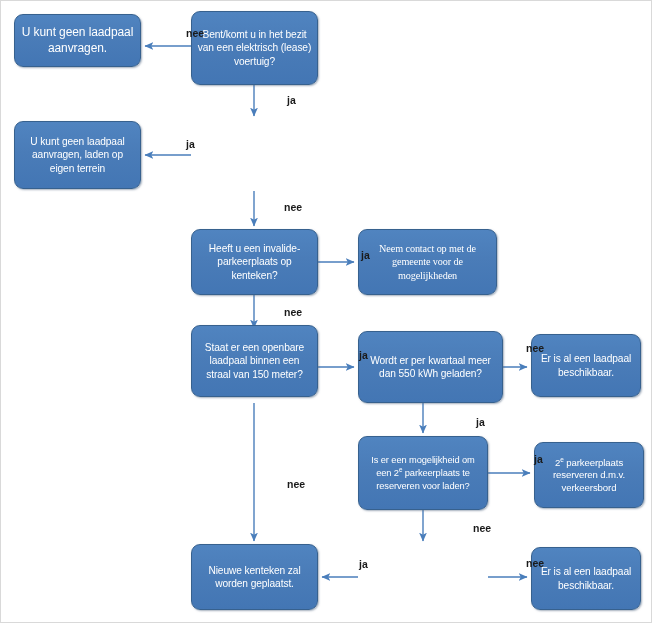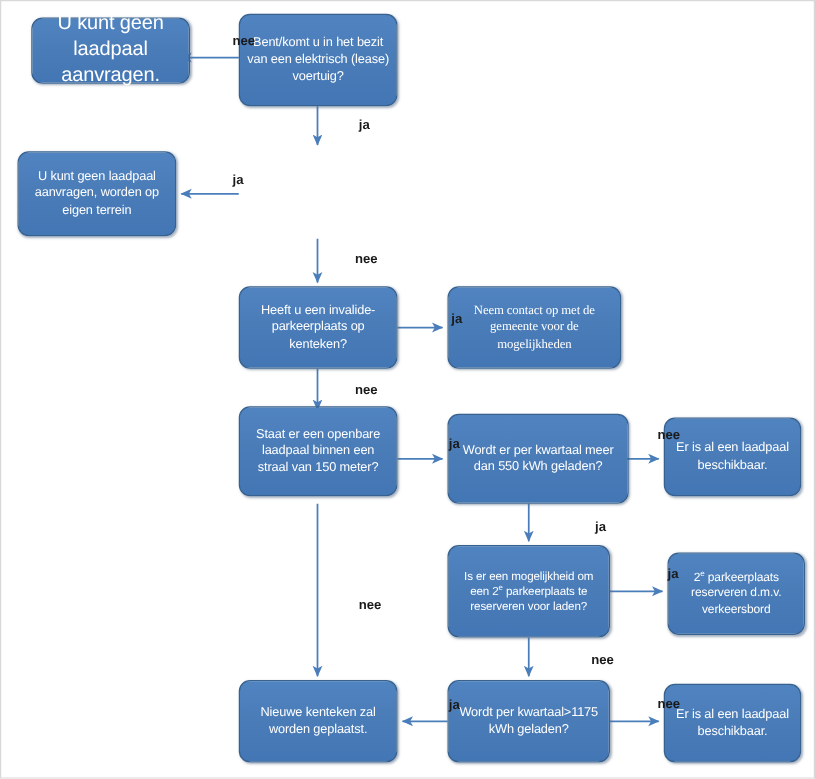--- a/index.html
+++ b/index.html
@@ -82,27 +82,27 @@
       <path d="M357,576 L321,576"></path>
       <path d="M487,576 L526,576"></path>
       <path d="M253,402 L253,540"></path>
     </g>
   </svg>
 
   <div class="node" style="left:190px;top:10px;width:127px;height:74px;font-size:10.2px;">
     <span>Bent/komt u in het bezit van een elektrisch (lease) voertuig?</span>
   </div>
 
-  <div class="node" style="left:13px;top:13px;width:127px;height:53px;font-size:16px;margin-left:11px;">
+  <div class="node" style="left:13px;top:13px;width:127px;height:53px;font-size:12px;">
     <span>U kunt geen laadpaal aanvragen.</span>
   </div>
 
 
   <div class="node" style="left:13px;top:120px;width:127px;height:68px;font-size:10.2px;">
-    <span>U kunt geen laadpaal aanvragen, worden op eigen terrein</span>
+    <span>U kunt geen laadpaal aanvragen, laden op eigen terrein</span>
   </div>
 
   <div class="node" style="left:190px;top:228px;width:127px;height:66px;font-size:10.2px;">
     <span>Heeft u een invalide-parkeerplaats op kenteken?</span>
   </div>
 
   <div class="node" style="left:357px;top:228px;width:139px;height:66px;font-size:10.2px;font-family:Liberation Serif, serif;">
     <span>Neem contact op met de gemeente voor de mogelijkheden</span>
   </div>
 
@@ -119,23 +119,20 @@
   </div>
 
   <div class="node" style="left:357px;top:435px;width:130px;height:74px;font-size:9.3px;">
     <span>Is er een mogelijkheid om een 2<sup>e</sup> parkeerplaats te reserveren voor laden?</span>
   </div>
 
   <div class="node" style="left:533px;top:441px;width:110px;height:66px;font-size:9.6px;">
     <span>2<sup>e</sup> parkeerplaats reserveren d.m.v. verkeersbord</span>
   </div>
 
-  <div class="node" style="left:357px;top:543px;width:130px;height:66px;font-size:10.2px;">
-    <span>Wordt per kwartaal&gt;1175 kWh geladen?</span>
-  </div>
 
   <div class="node" style="left:530px;top:546px;width:110px;height:63px;font-size:10.2px;">
     <span>Er is al een laadpaal beschikbaar.</span>
   </div>
 
   <div class="node" style="left:190px;top:543px;width:127px;height:66px;font-size:10.2px;">
     <span>Nieuwe kenteken zal worden geplaatst.</span>
   </div>
 
   <div class="edge-label" style="left:157px;top:26px;">nee</div>

